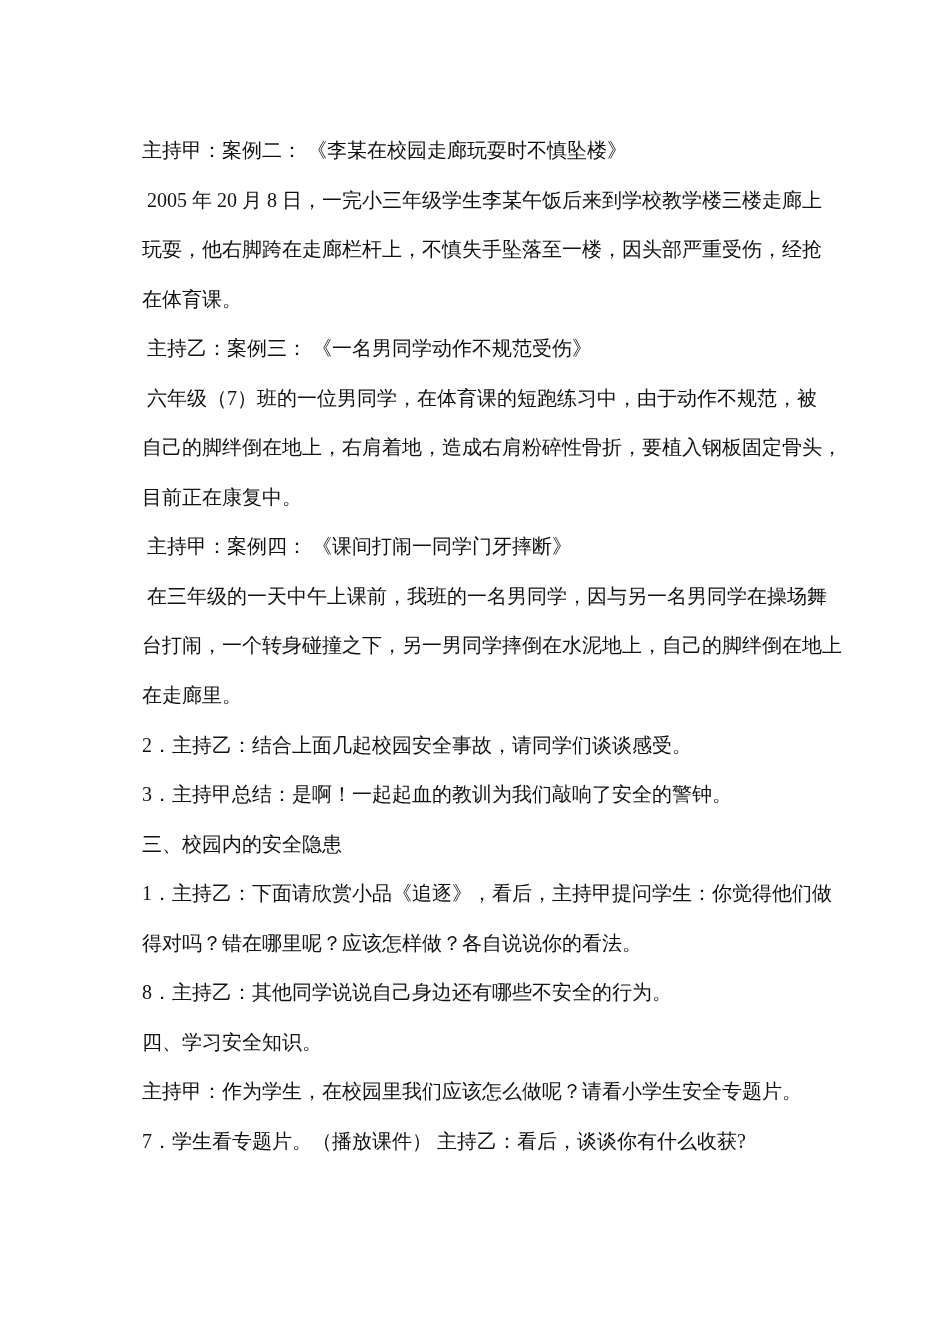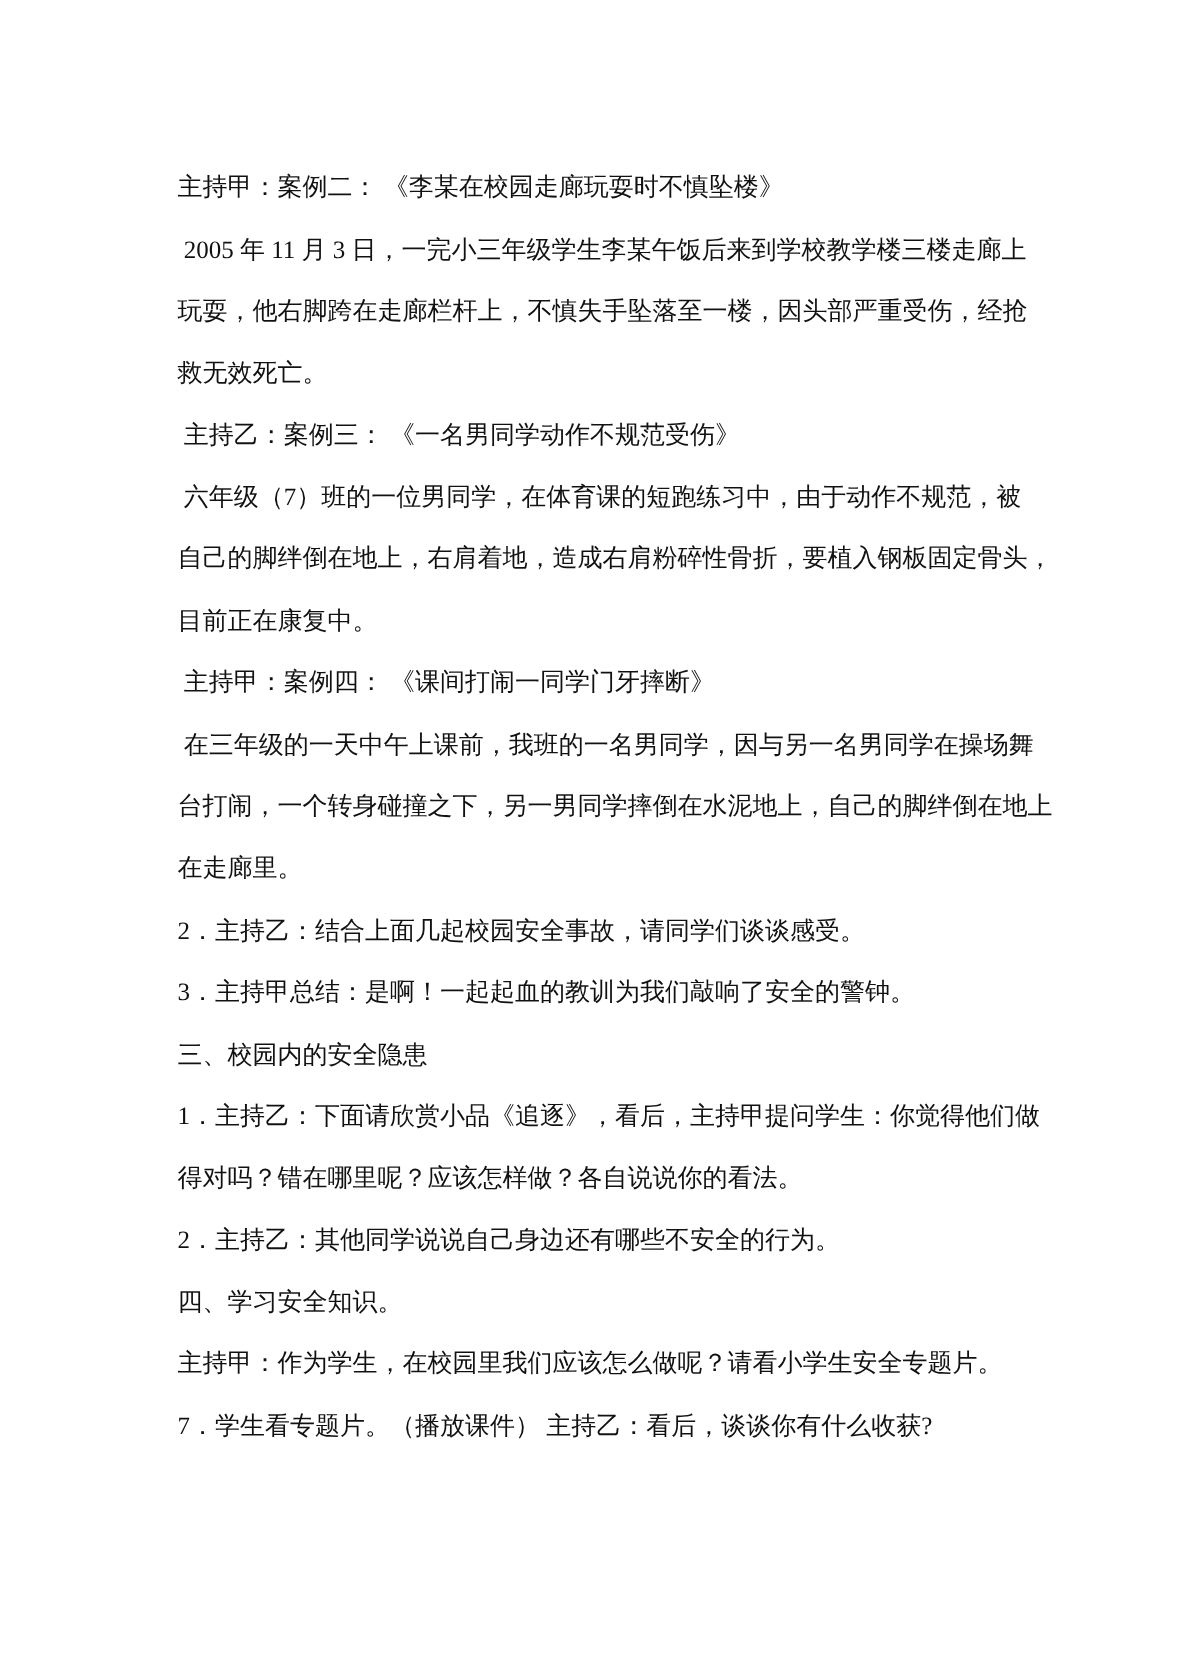--- a/index.html
+++ b/index.html
@@ -31,34 +31,34 @@
     color: #111111;
   }
 </style>
 </head>
 <body>
 
 <main class="page">
   <div class="doc-body">
 
   <div class="text-line">主持甲：案例二： 《李某在校园走廊玩耍时不慎坠楼》</div>
-      <div class="text-line"> 2005 年 11 月 3 日，一完小三年级学生李某午饭后来到学校教学楼三楼走廊上</div>
+      <div class="text-line"> 2005 年 20 月 8 日，一完小三年级学生李某午饭后来到学校教学楼三楼走廊上</div>
       <div class="text-line">玩耍，他右脚跨在走廊栏杆上，不慎失手坠落至一楼，因头部严重受伤，经抢</div>
-      <div class="text-line">救无效死亡。</div>
+      <div class="text-line">在体育课。</div>
       <div class="text-line"> 主持乙：案例三： 《一名男同学动作不规范受伤》</div>
       <div class="text-line"> 六年级（7）班的一位男同学，在体育课的短跑练习中，由于动作不规范，被</div>
       <div class="text-line">自己的脚绊倒在地上，右肩着地，造成右肩粉碎性骨折，要植入钢板固定骨头，</div>
       <div class="text-line">目前正在康复中。</div>
       <div class="text-line"> 主持甲：案例四： 《课间打闹一同学门牙摔断》</div>
       <div class="text-line"> 在三年级的一天中午上课前，我班的一名男同学，因与另一名男同学在操场舞</div>
       <div class="text-line">台打闹，一个转身碰撞之下，另一男同学摔倒在水泥地上，自己的脚绊倒在地上</div>
       <div class="text-line">在走廊里。</div>
       <div class="text-line">2．主持乙：结合上面几起校园安全事故，请同学们谈谈感受。</div>
       <div class="text-line">3．主持甲总结：是啊！一起起血的教训为我们敲响了安全的警钟。</div>
       <div class="text-line">三、校园内的安全隐患</div>
       <div class="text-line">1．主持乙：下面请欣赏小品《追逐》，看后，主持甲提问学生：你觉得他们做</div>
       <div class="text-line">得对吗？错在哪里呢？应该怎样做？各自说说你的看法。</div>
-      <div class="text-line">2．主持乙：其他同学说说自己身边还有哪些不安全的行为。</div>
+      <div class="text-line">8．主持乙：其他同学说说自己身边还有哪些不安全的行为。</div>
       <div class="text-line">四、学习安全知识。</div>
       <div class="text-line">主持甲：作为学生，在校园里我们应该怎么做呢？请看小学生安全专题片。</div>
       <div class="text-line">7．学生看专题片。（播放课件） 主持乙：看后，谈谈你有什么收获?</div>
     </div>
 </main>
 
 </body></html>

